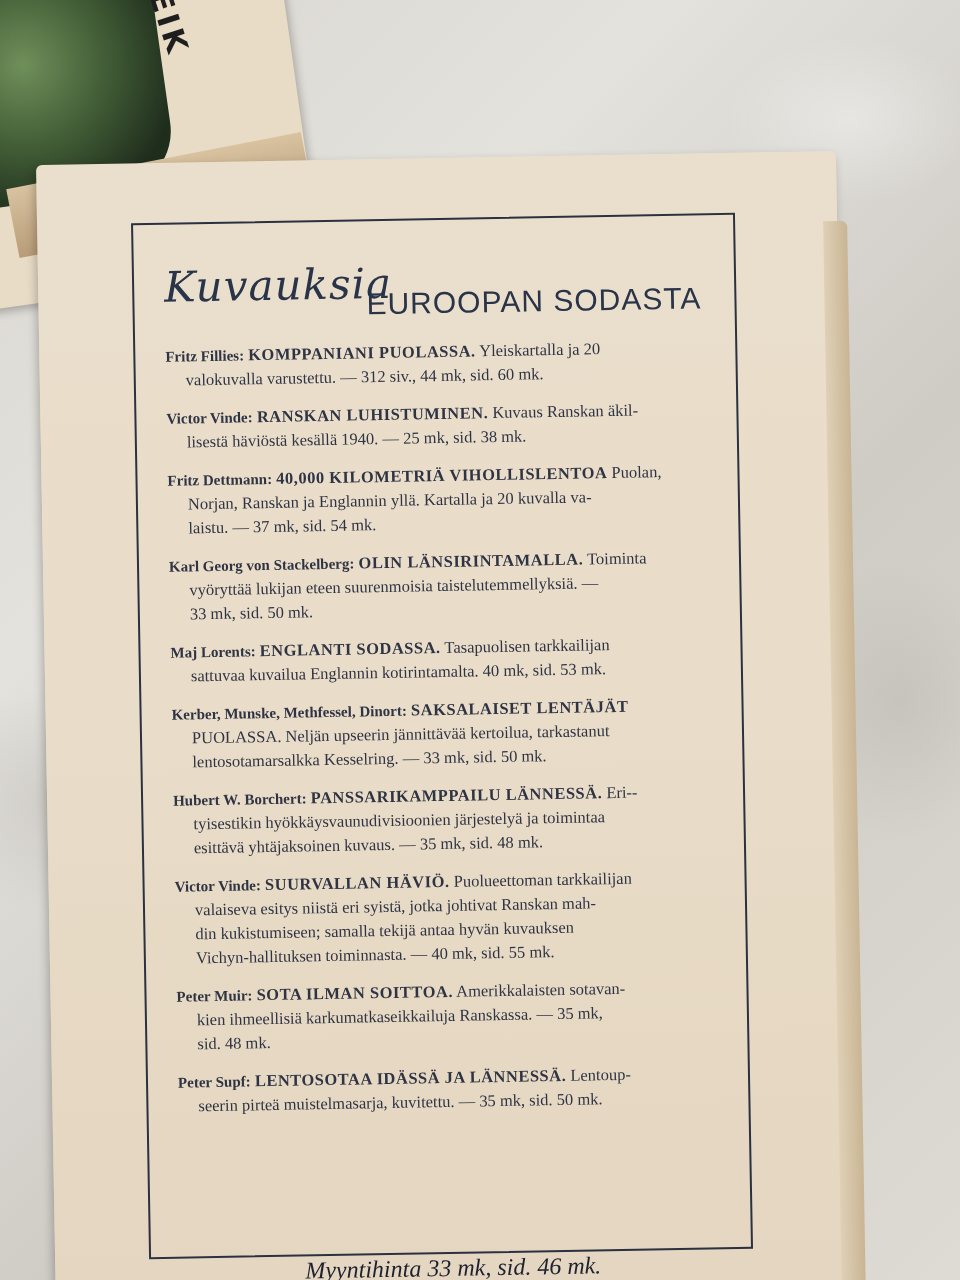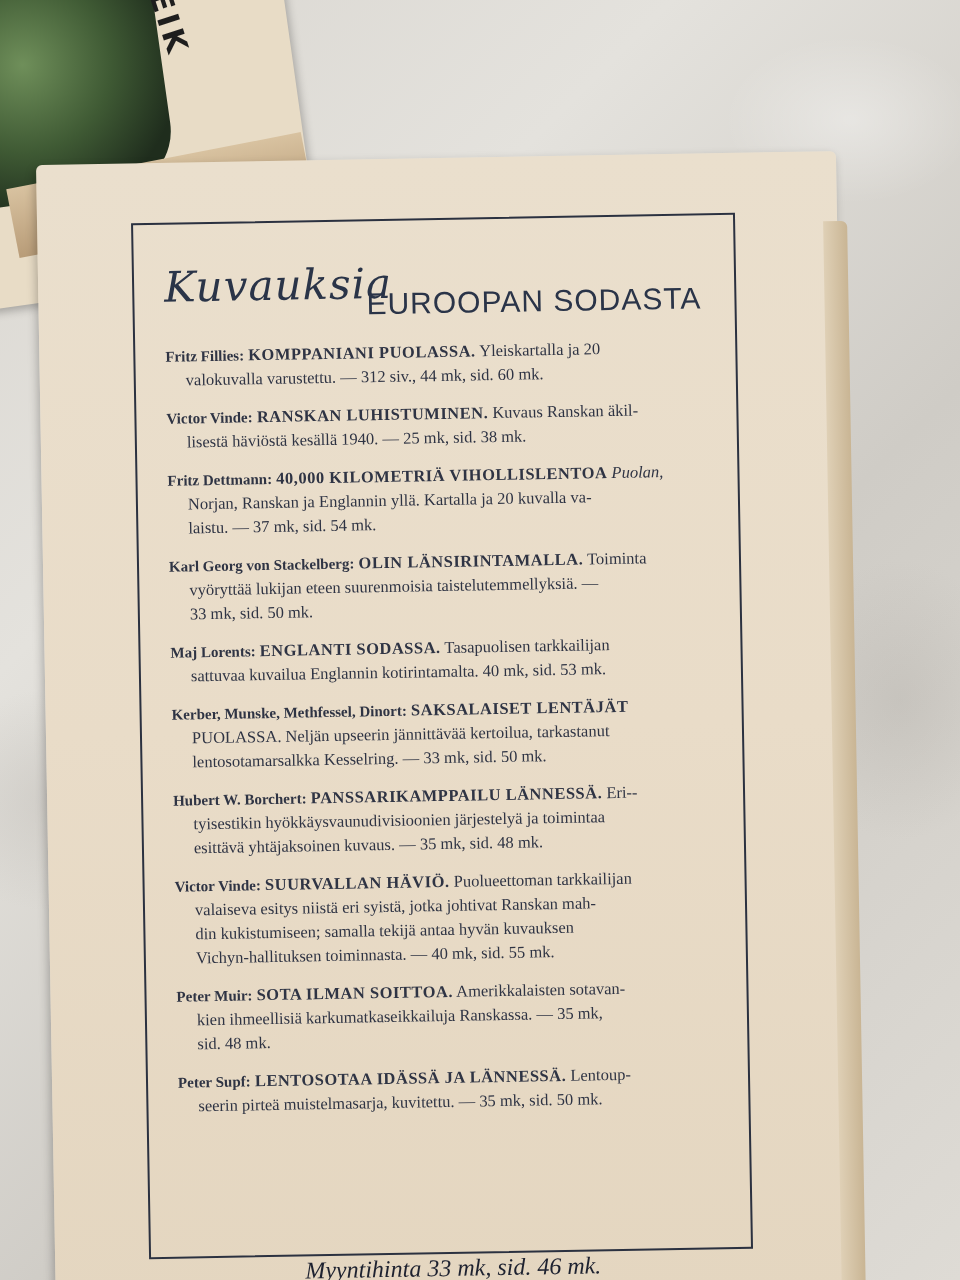--- a/index.html
+++ b/index.html
@@ -74,21 +74,21 @@
   }
   .entries {
     position:absolute; left:30px; top:120px; width:565px;
     color:#2f3444; font-size:16.5px; line-height:24px;
   }
   .entry { margin-bottom:14px; text-align:justify; }
   .entry .line { display:block; }
   .entry .line.indent { padding-left:20px; }
   .author { font-weight:bold; font-size:15px; }
   .title { font-weight:bold; letter-spacing:0.5px; }
-  .ital { font-style:italic; }
+  .ital { }
   .footer-price {
     position:absolute; left:250px; top:1097px;
     font-family:"Liberation Serif", serif; font-style:italic;
     font-size:24px; color:#1e2230;
   }
 </style>
 </head>
 <body>
 
 <div class="counter-texture"></div>

